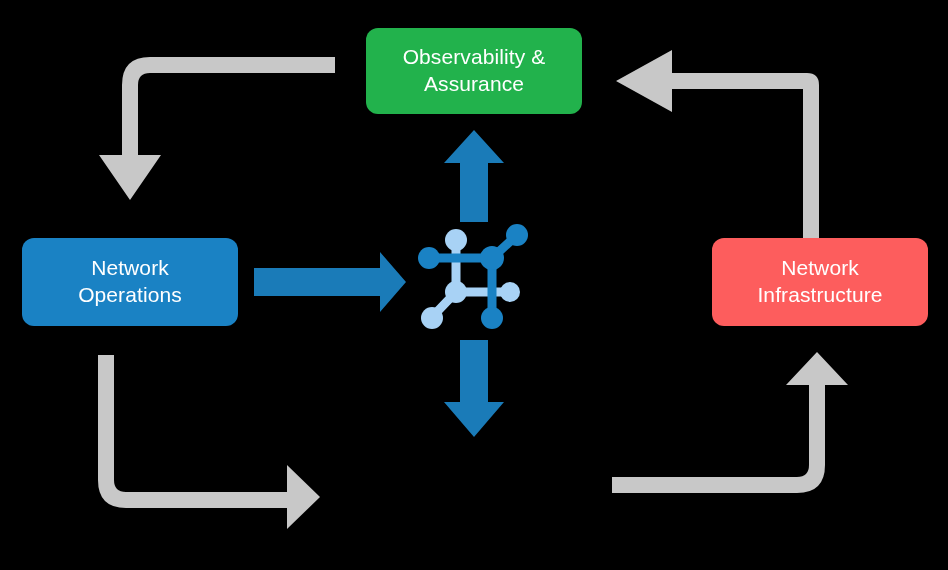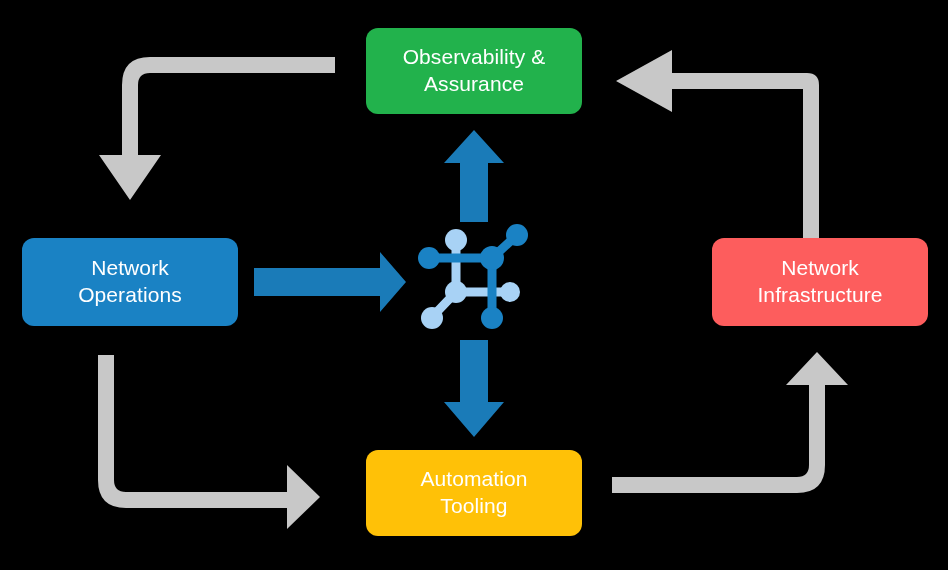--- a/index.html
+++ b/index.html
@@ -210,18 +210,14 @@
   <div class="node-box" id="box-operations" style="background:#1a82c4;">
     <span class="node-label">Network
 Operations</span>
   </div>
 
   <div class="node-box" id="box-infrastructure" style="background:#fd5d5d;">
     <span class="node-label">Network
 Infrastructure</span>
   </div>
 
-  <div class="node-box" id="box-automation" style="background:#ffc107;">
-    <span class="node-label">Automation
-Tooling</span>
-  </div>
 
 </div>
 
 </body></html>

